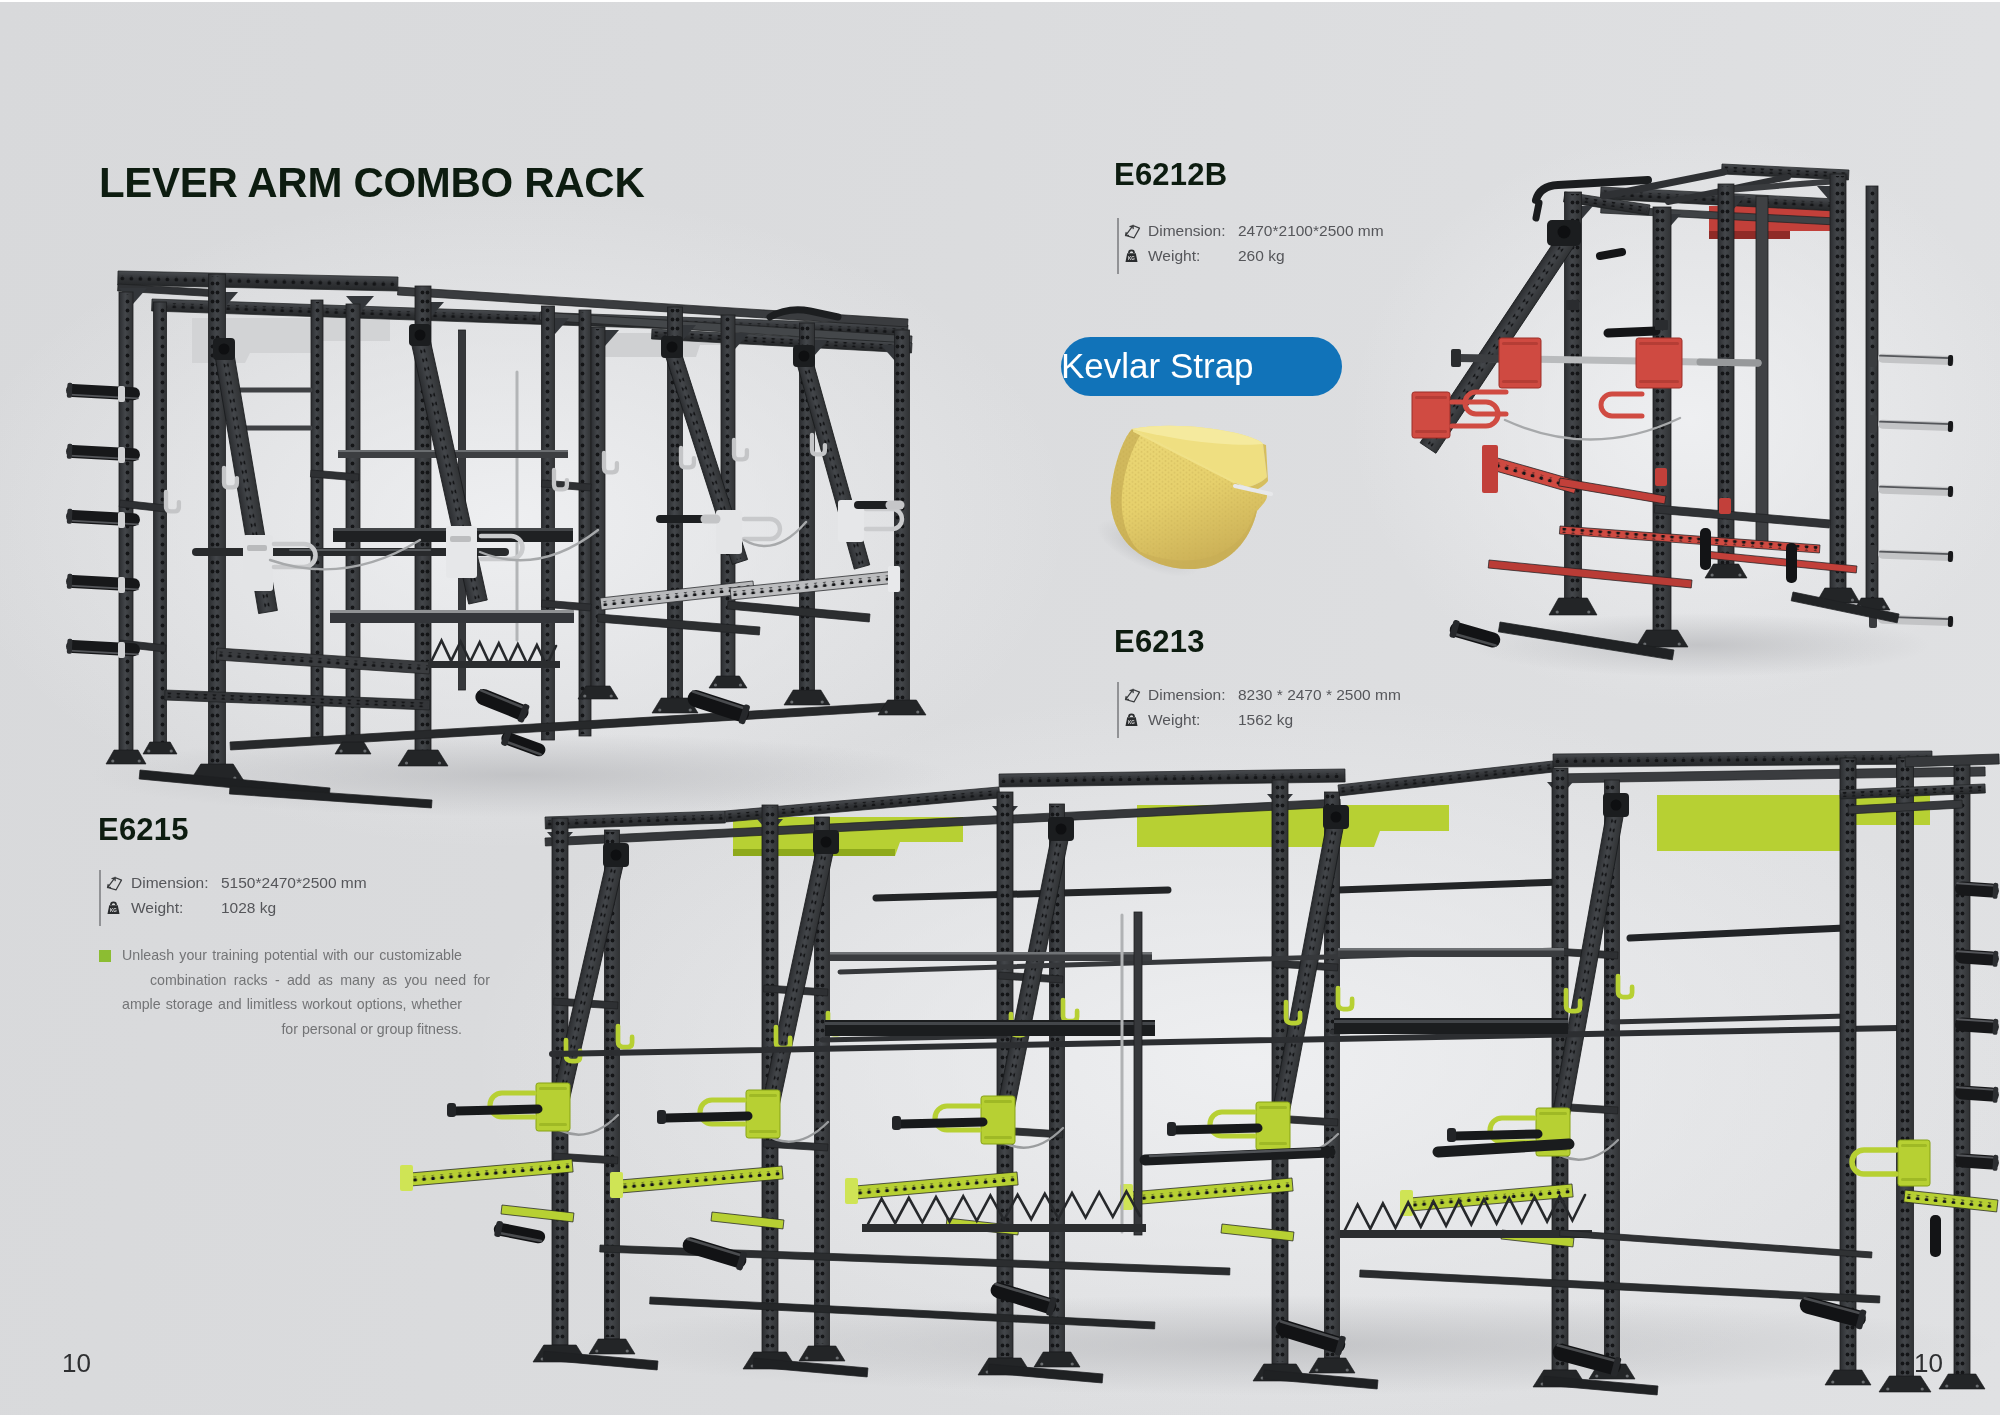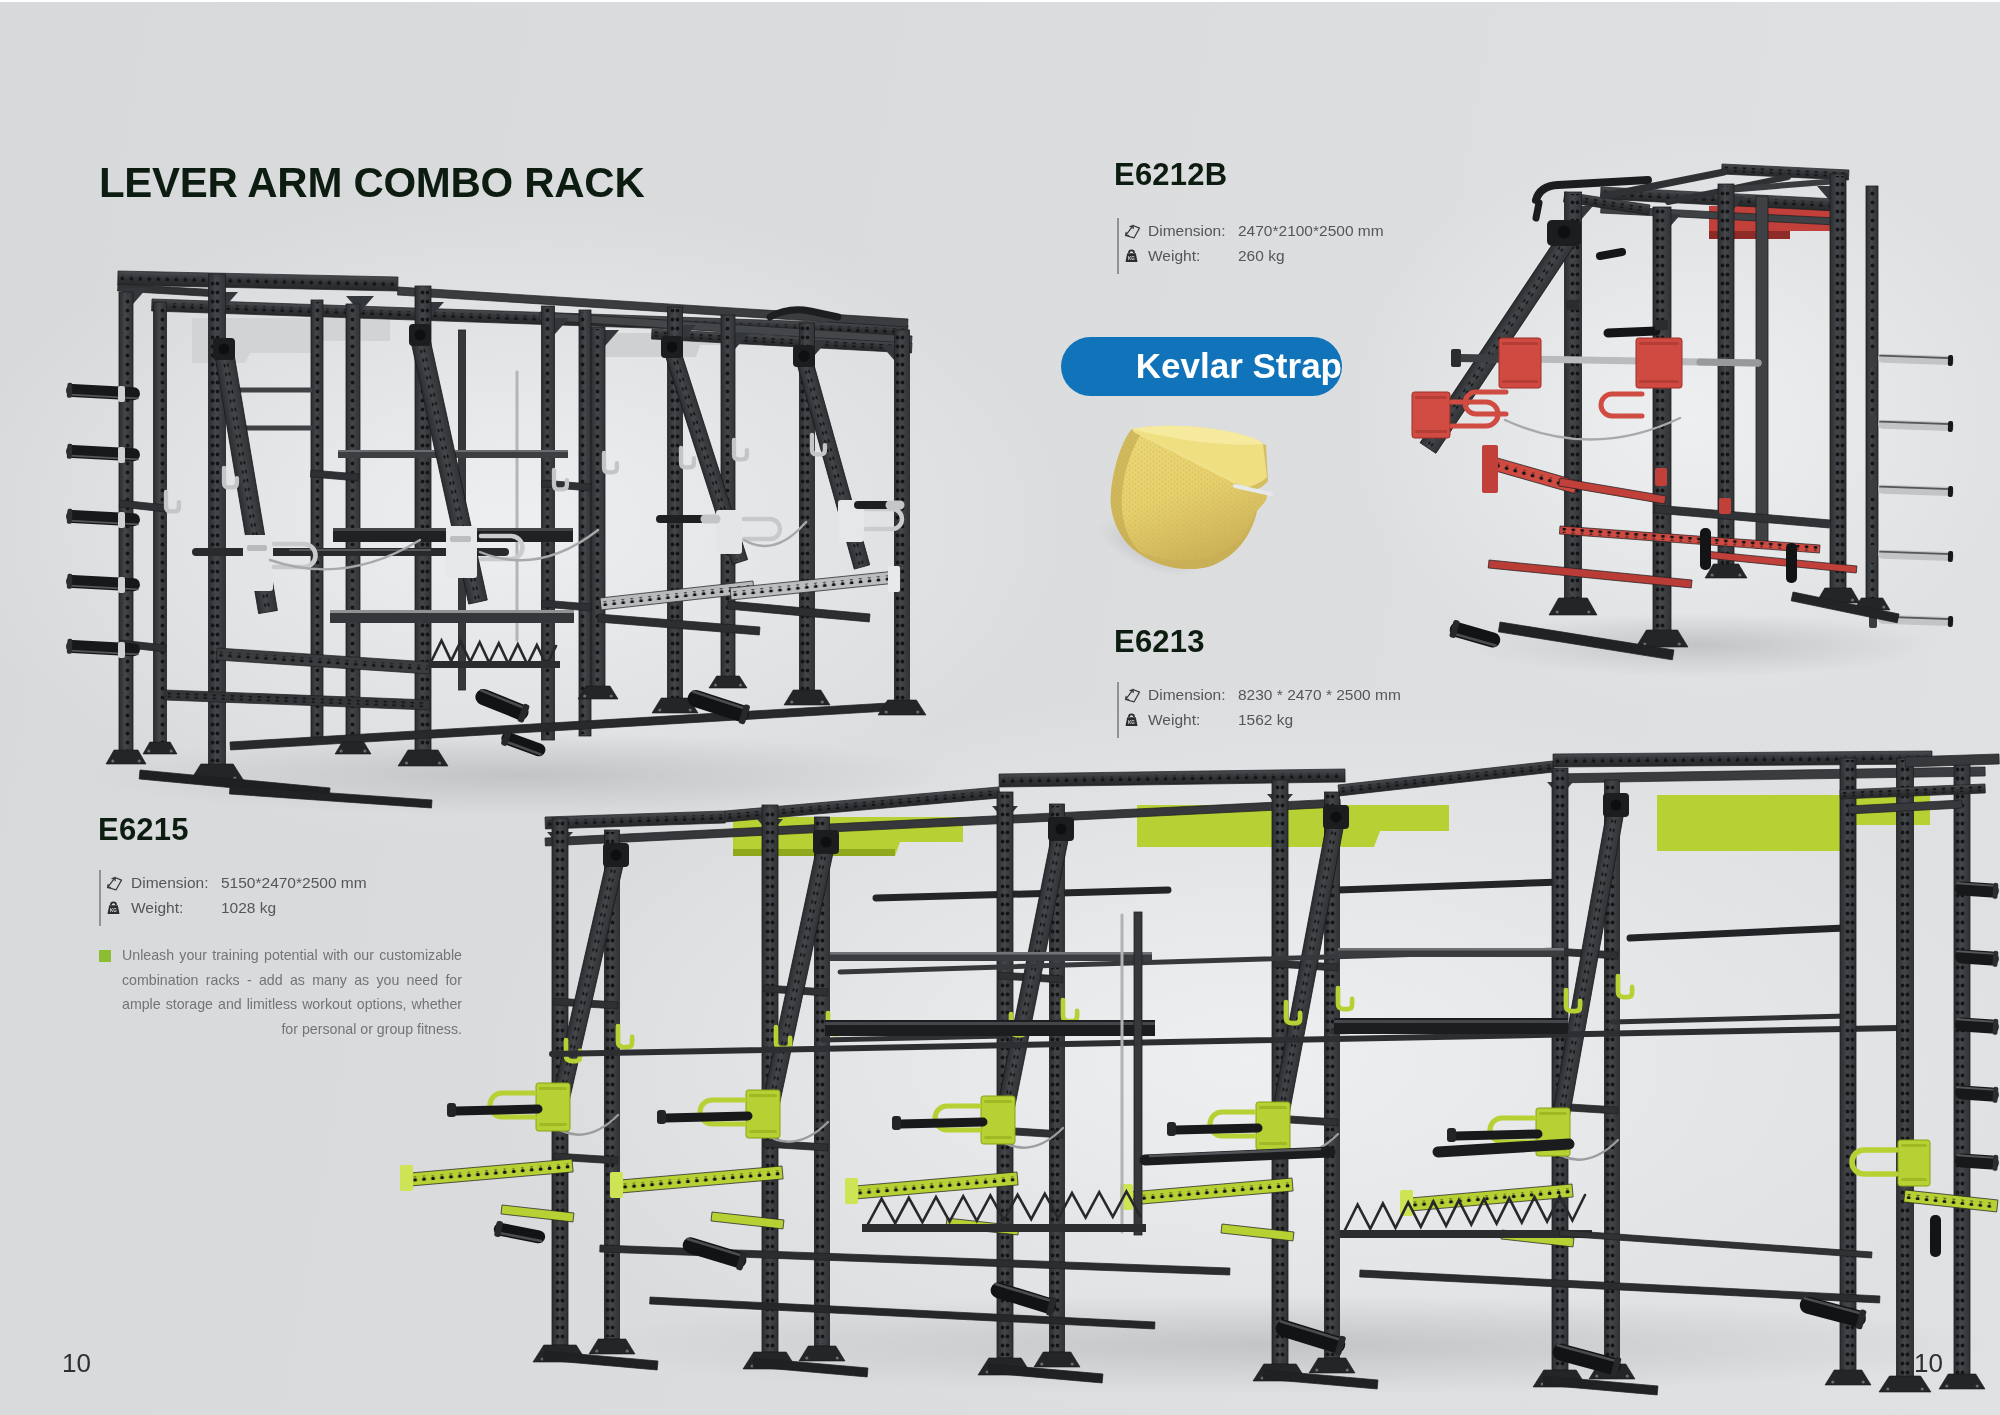--- a/index.html
+++ b/index.html
@@ -5,21 +5,21 @@
 body{font-family:"Liberation Sans",sans-serif;background:#fff}
 .page{position:absolute;left:0;top:2px;width:2000px;height:1413px;
  background:linear-gradient(100deg,#d8d9db 0%,#dbdcde 45%,#e0e1e3 100%)}
 h1.title{position:absolute;left:99px;top:162px;margin:0;font-size:42px;letter-spacing:-0.3px;line-height:1;font-weight:bold;color:#0d1c10}
 .phead{position:absolute;margin:0;font-size:31px;font-weight:bold;color:#0d1c10;letter-spacing:0.2px;line-height:1}
 .specline{position:absolute;width:1.5px;background:#919295}
 .srow{position:absolute}
 .slabel{position:absolute;font-size:15.5px;line-height:18px;color:#55565a}
 .sval{position:absolute;font-size:15.5px;line-height:18px;color:#55565a}
 .pill{position:absolute;left:1061px;top:337px;width:281px;height:59px;border-radius:30px;background:#1173b9;
- color:#fff;font-weight:bold;font-size:35px;text-align:right;line-height:58px}
+ color:#fff;font-weight:normal;font-size:35px;text-align:left;line-height:58px}
 .bullet{position:absolute;left:99px;top:950px;width:12px;height:12px;background:#8cbd32}
 .pline{position:absolute;left:122px;width:340px;font-size:14.2px;line-height:1.2;color:#737476}
 .pgnum{position:absolute;font-size:26px;line-height:1;color:#2e2f31}
 </style></head>
 <body>
 <div class="page"></div>
 <svg width="2000" height="1415" viewBox="0 0 2000 1415" style="position:absolute;left:0;top:0">
     <defs>
       <pattern id="hpv" width="5" height="9" patternUnits="userSpaceOnUse">
         <circle cx="2.5" cy="4.5" r="1.9" fill="#141517"></circle>
@@ -917,16 +917,16 @@
  <svg width="17" height="16" viewBox="0 0 17 16">
   <path d="M2.5,15 L4.2,6.2 h8.6 L14.5,15 Z" fill="#2a2c2e"></path>
   <path d="M5.9,6 a2.6,2.6 0 1 1 5.2,0" fill="none" stroke="#2a2c2e" stroke-width="1.7"></path>
   <text x="8.5" y="12.8" font-size="4.6" fill="#dcdcde" text-anchor="middle" font-family="Liberation Sans" font-weight="bold">KG</text>
  </svg>
 </div>
 <div class="slabel" style="left:131px;top:899px">Weight:</div>
 <div class="sval" style="left:221px;top:899px">1028 kg</div>
 <div class="bullet"></div>
 <div class="pline" style="top:947px;text-align:justify;text-align-last:justify;">Unleash your training potential with our customizable</div>
-<div class="pline" style="top:971.5px;text-align:justify;text-align-last:justify;">combination racks - add as many as you need for</div>
+<div class="pline" style="top:971.5px;text-align:justify;text-align-last:justify;margin-left:28px;">combination racks - add as many as you need for</div>
 <div class="pline" style="top:996px;text-align:justify;text-align-last:justify;">ample storage and limitless workout options, whether</div>
 <div class="pline" style="top:1020.5px;text-align:right;">for personal or group fitness.</div>
 <div class="pgnum" style="left:62px;top:1350px">10</div>
 <div class="pgnum" style="left:1914px;top:1350px">10</div>
 </body></html>

